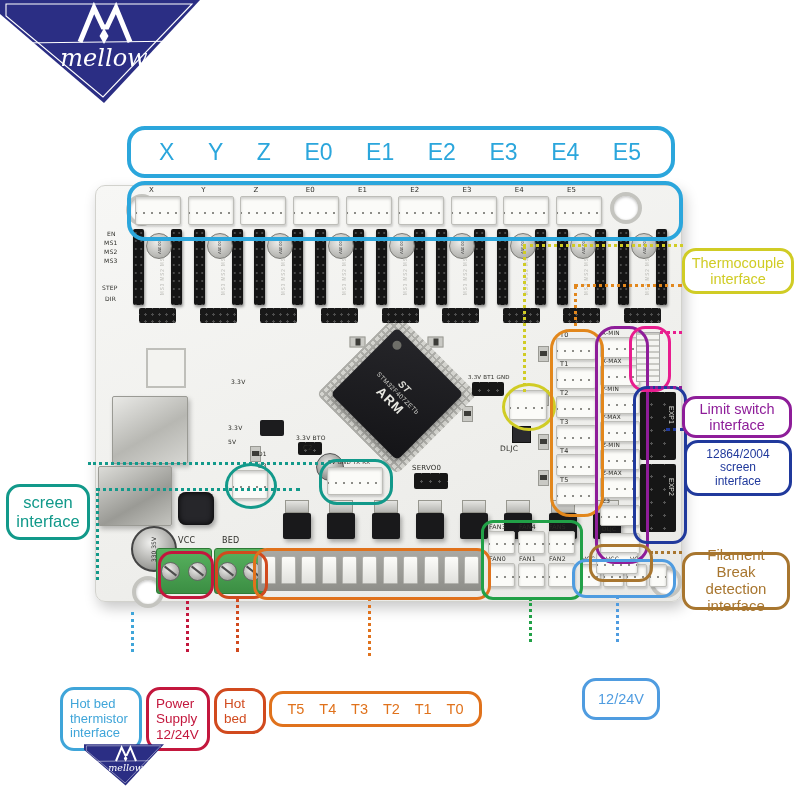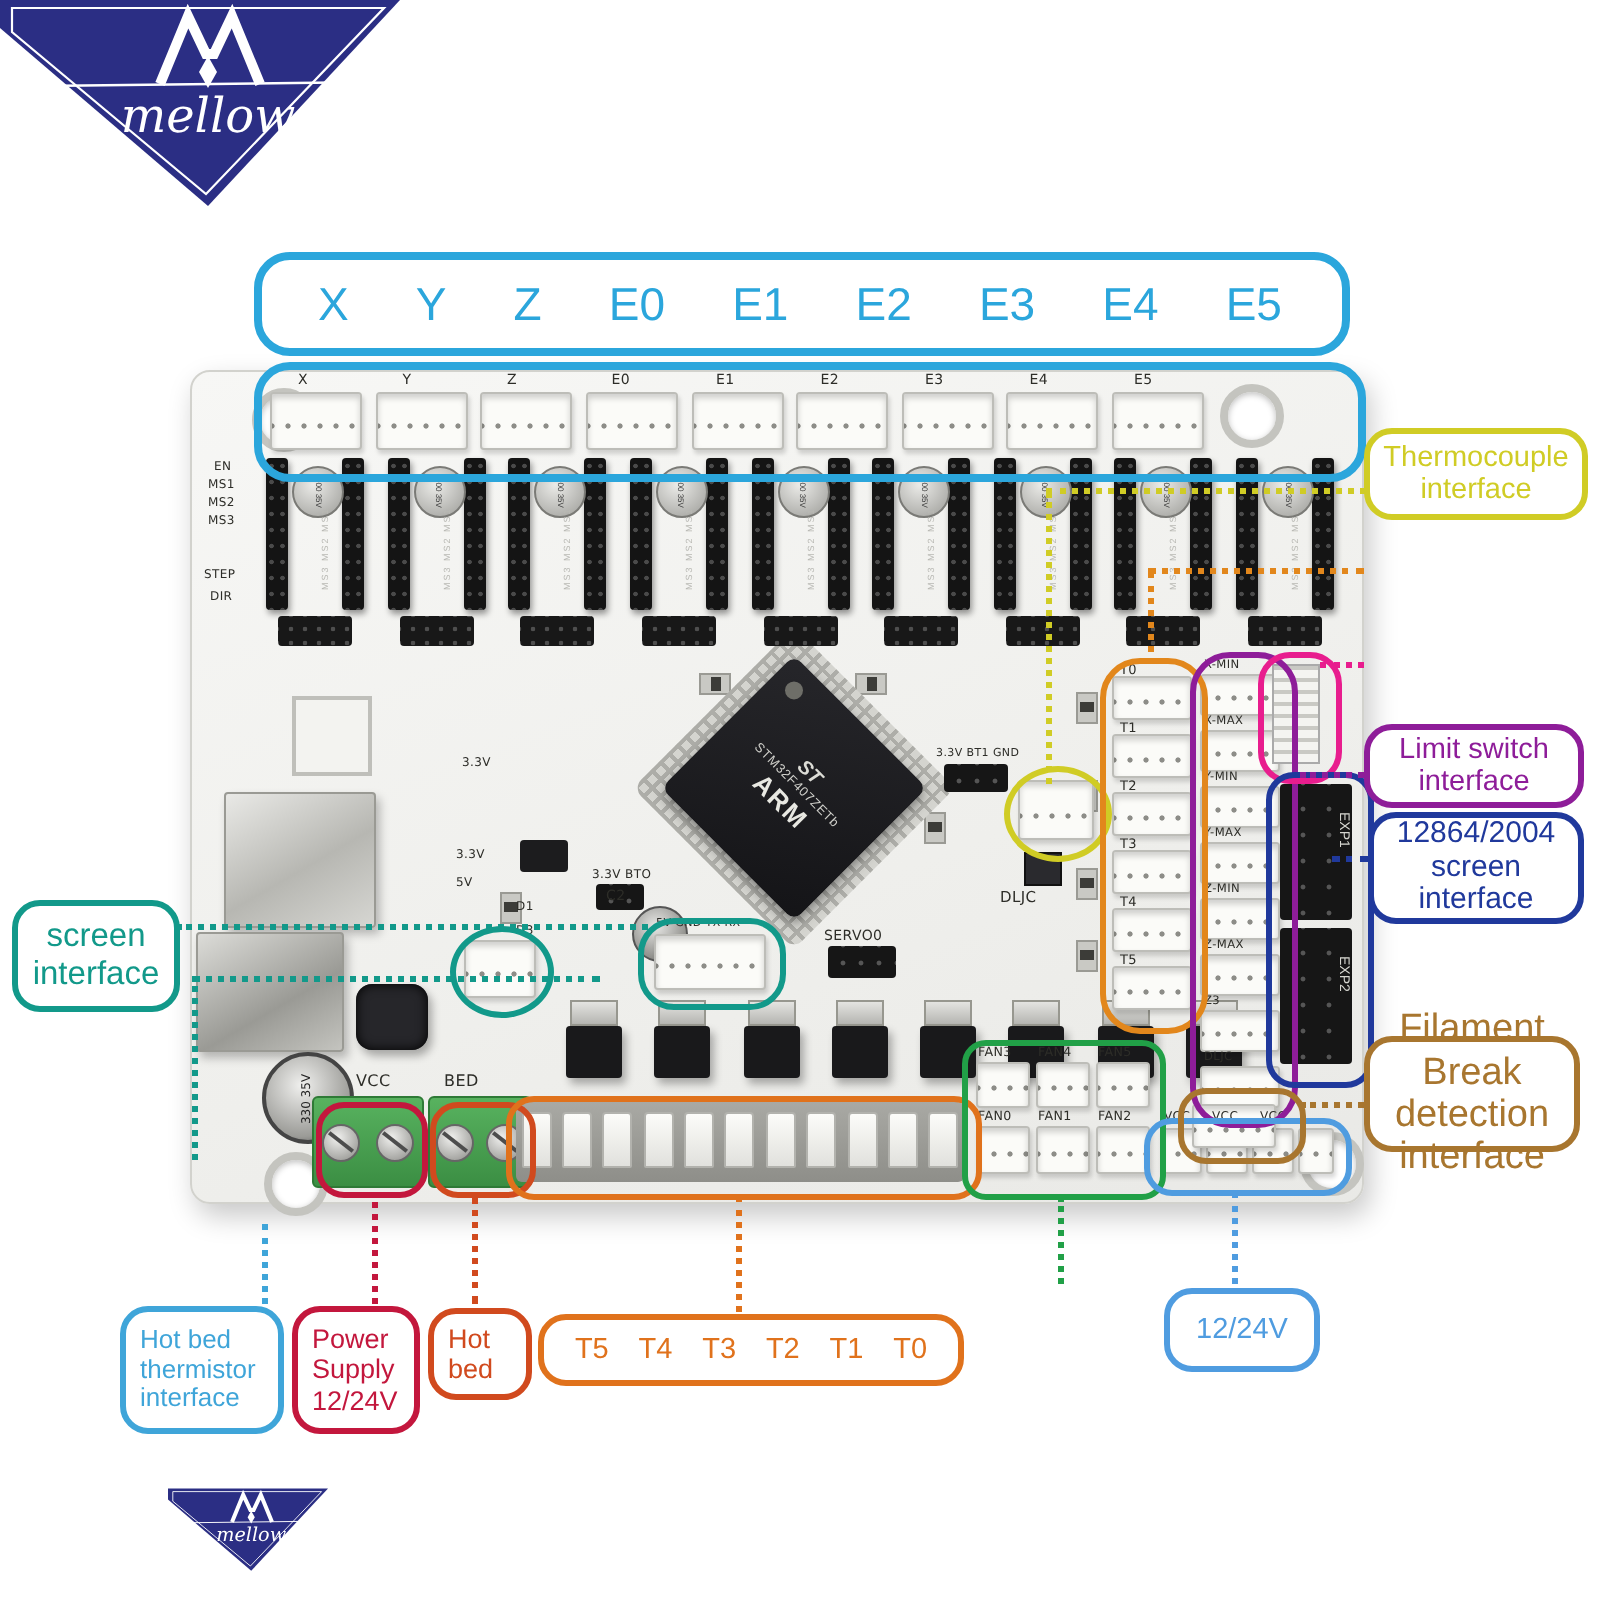--- a/index.html
+++ b/index.html
@@ -98,21 +98,21 @@
   
   .fly{position:absolute;left:275px;top:318px;font-size:44px;font-weight:800;font-style:italic;
       color:#121212;letter-spacing:4px;z-index:4;}
   
   .lh,.lv{position:absolute;z-index:8;}
   .lh{border-top:3px dotted;}
   .lv{border-left:3px dotted;}
   
   .co{position:absolute;border:3px solid;border-radius:14px;background:#fff;z-index:9;
       display:flex;align-items:center;justify-content:center;text-align:center;
-      white-space:pre-line;line-height:1.13;box-sizing:border-box;}
+      white-space:pre-line;line-height:1.13;box-sizing:border-box;margin-top:34px;}
   .co.left{justify-content:flex-start;text-align:left;padding-left:7px;}
   
   .logo{position:absolute;z-index:10;}
 </style>
 </head>
 <body>
 
 <div class="stage">
 
   <svg class="logo" style="left:0;top:0" width="205" height="104" viewBox="0 0 205 104">
@@ -455,24 +455,24 @@
   <div class="lv" style="left:186px;top:596px;height:56px;border-color:#c3173d"></div>
   <div class="lv" style="left:236px;top:598px;height:54px;border-color:#d14a1e"></div>
   <div class="lv" style="left:368px;top:598px;height:58px;border-color:#e0721c"></div>
   <div class="lv" style="left:529px;top:598px;height:44px;border-color:#21a047"></div>
   <div class="lv" style="left:616px;top:596px;height:46px;border-color:#4f9ce0"></div>
 
   <div class="co" style="left:682px;top:214px;width:112px;height:46px;border-color:#d0cc25;color:#d0cc25;font-size:14.5px">Thermocouple
 interface</div>
   <div class="co" style="left:682px;top:362px;width:110px;height:42px;border-color:#8e1d99;color:#8e1d99;font-size:14.5px">Limit switch
 interface</div>
-  <div class="co" style="left:684px;top:406px;width:108px;height:56px;border-color:#20399c;color:#20399c;font-size:15px">12864/2004
+  <div class="co" style="left:684px;top:406px;width:108px;height:56px;border-color:#20399c;color:#20399c;font-size:12px">12864/2004
 screen
 interface</div>
-  <div class="co" style="left:682px;top:518px;width:108px;height:58px;border-color:#a8762f;color:#a8762f;font-size:19px">Filament
+  <div class="co" style="left:682px;top:518px;width:108px;height:58px;border-color:#a8762f;color:#a8762f;font-size:15px">Filament
 Break detection
 interface</div>
   <div class="co" style="left:6px;top:450px;width:84px;height:56px;border-color:#12998a;color:#12998a;font-size:16.5px">screen
 interface</div>
   <div class="co left" style="left:60px;top:653px;width:82px;height:64px;border-color:#3fa5d9;color:#3fa5d9;font-size:13px">Hot bed
 thermistor
 interface</div>
   <div class="co left" style="left:146px;top:653px;width:64px;height:64px;border-color:#c3173d;color:#c3173d;font-size:13.5px">Power
 Supply
 12/24V</div>

